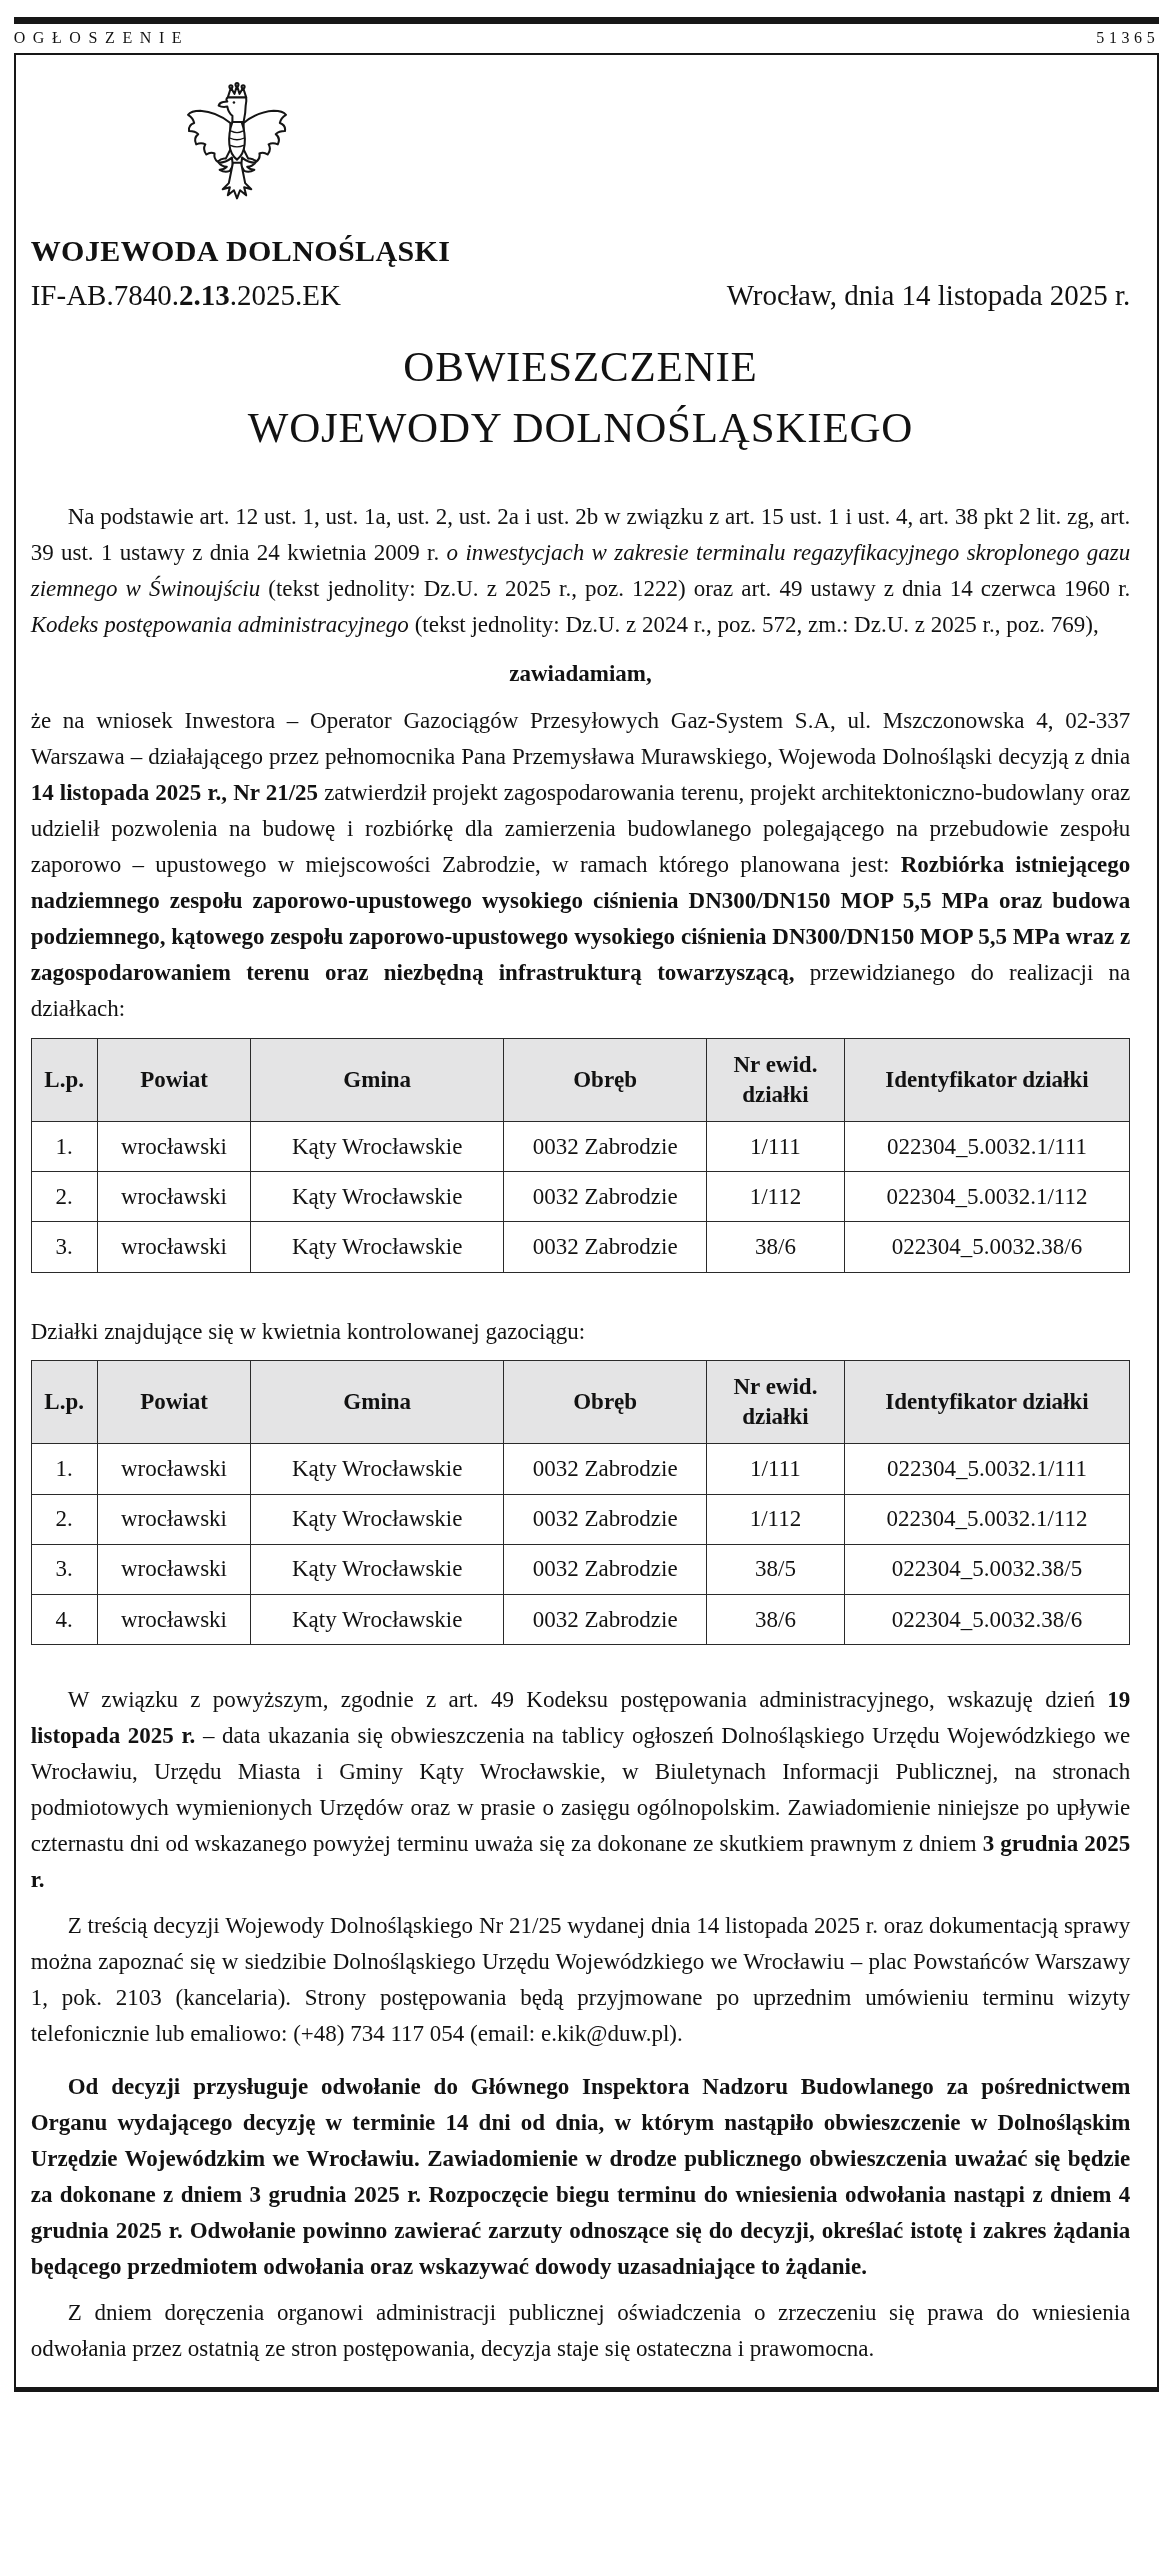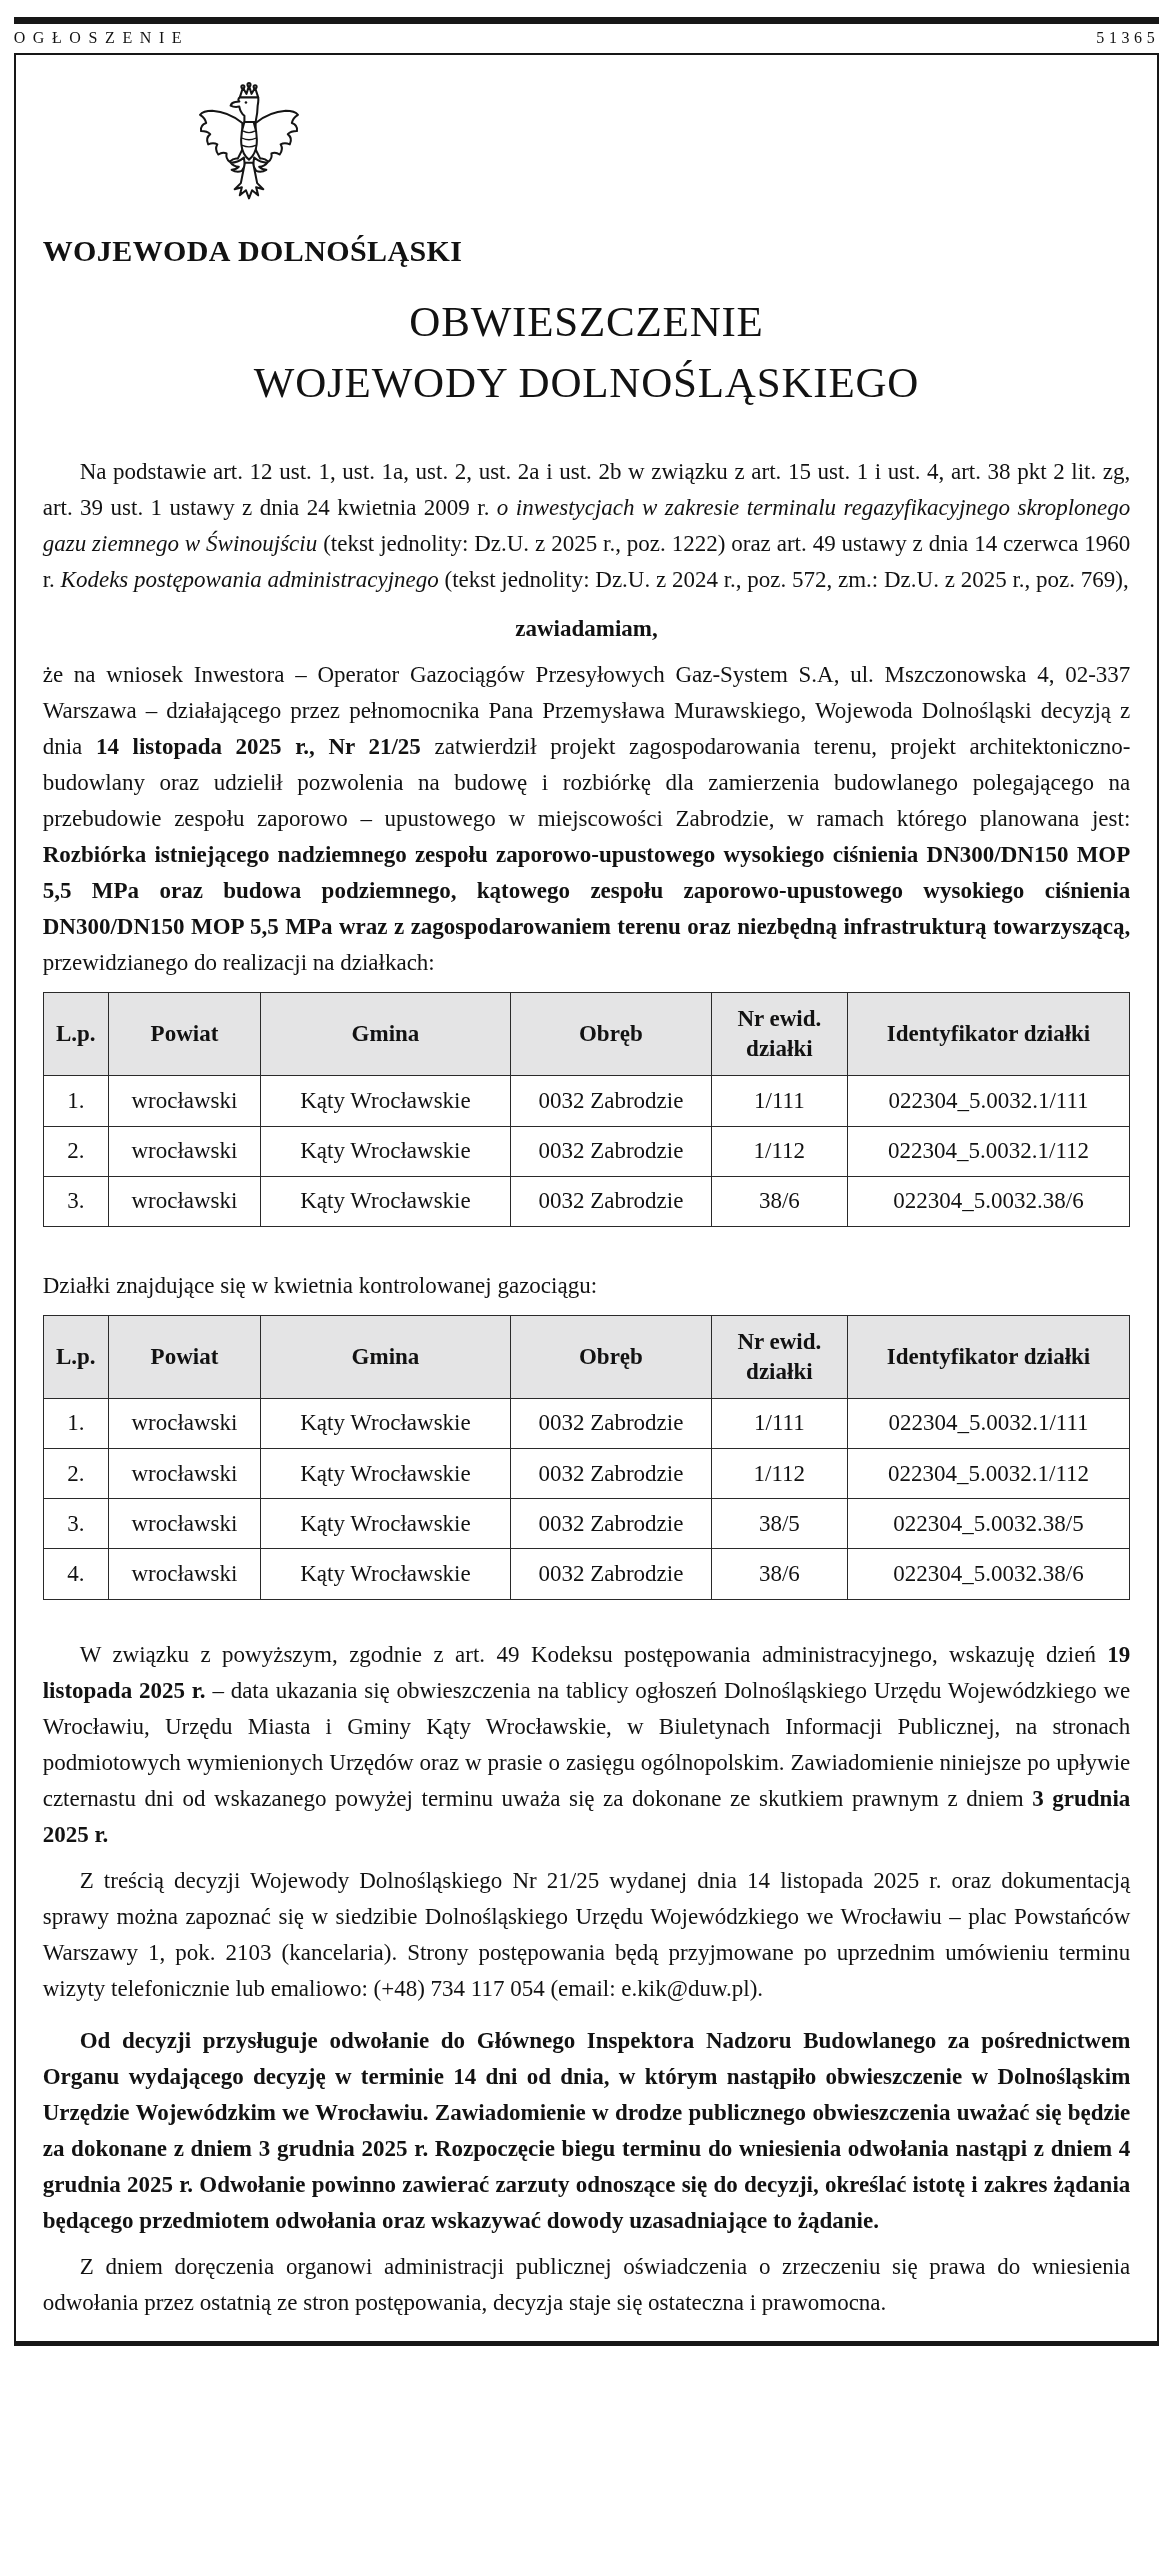--- a/index.html
+++ b/index.html
@@ -29,21 +29,21 @@
     line-height: 24px;
     text-align: right;
   }
   .masthead-label { letter-spacing: 7.6px; }
   .masthead-number { letter-spacing: 4.6px; }
 
   .sheet {
     margin: 3px 10.7px 0 13.7px;
     border: 2.3px solid #171717;
     border-bottom-width: 5.3px;
-    padding: 26px 27px 20px 27px;
+    padding: 26px 27px 20px 15px;
     box-sizing: border-box;
   }
 
   .emblem {
     display: block;
     margin-left: 155px;
   }
 
   .office-name {
     margin-top: 9px;
@@ -164,20 +164,24 @@
 
       <path d="M90 150 Q78 160 64 160 Q70 168 80 168 Q74 174 66 174 Q76 180 86 176 L92 166 Z"></path>
       <path d="M110 150 Q122 160 136 160 Q130 168 120 168 Q126 174 134 174 Q124 180 114 176 L108 166 Z"></path>
 
       <path d="M92 160 L84 200 L72 212 L86 208 L82 224 L94 214 L100 230 L106 214 L118 224 L114 208 L128 212 L116 200 L108 160 Z"></path>
     </g>
   </svg>
 
   <div class="office-name">WOJEWODA DOLNOŚLĄSKI</div>
 
+  <div class="case-row">
+    <span class="case-number"><span>IF-AB.7840.</span><span class="seg-b">2.13</span><span>.2025.EK</span></span>
+    <span class="place-date">Wrocław, dnia 14 listopada 2025 r.</span>
+  </div>
 
   <div class="doc-title">
     <div>OBWIESZCZENIE</div>
     <div>WOJEWODY DOLNOŚLĄSKIEGO</div>
   </div>
 
   <div class="body-text">
 
     <p class="para first"><span>Na podstawie art. 12 ust. 1, ust. 1a, ust. 2, ust. 2a i ust. 2b w związku z art. 15 ust. 1 i ust. 4, art. 38 pkt 2 lit. zg, art. 39 ust. 1 ustawy z dnia 24 kwietnia 2009 r. </span><span class="seg-i">o inwestycjach w zakresie terminalu regazyfikacyjnego skroplonego gazu ziemnego w Świnoujściu</span><span> (tekst jednolity: Dz.U. z 2025 r., poz. 1222) oraz art. 49 ustawy z dnia 14 czerwca 1960 r. </span><span class="seg-i">Kodeks postępowania administracyjnego</span><span> (tekst jednolity: Dz.U. z 2024 r., poz. 572, zm.: Dz.U. z 2025 r., poz. 769),</span></p>
 

